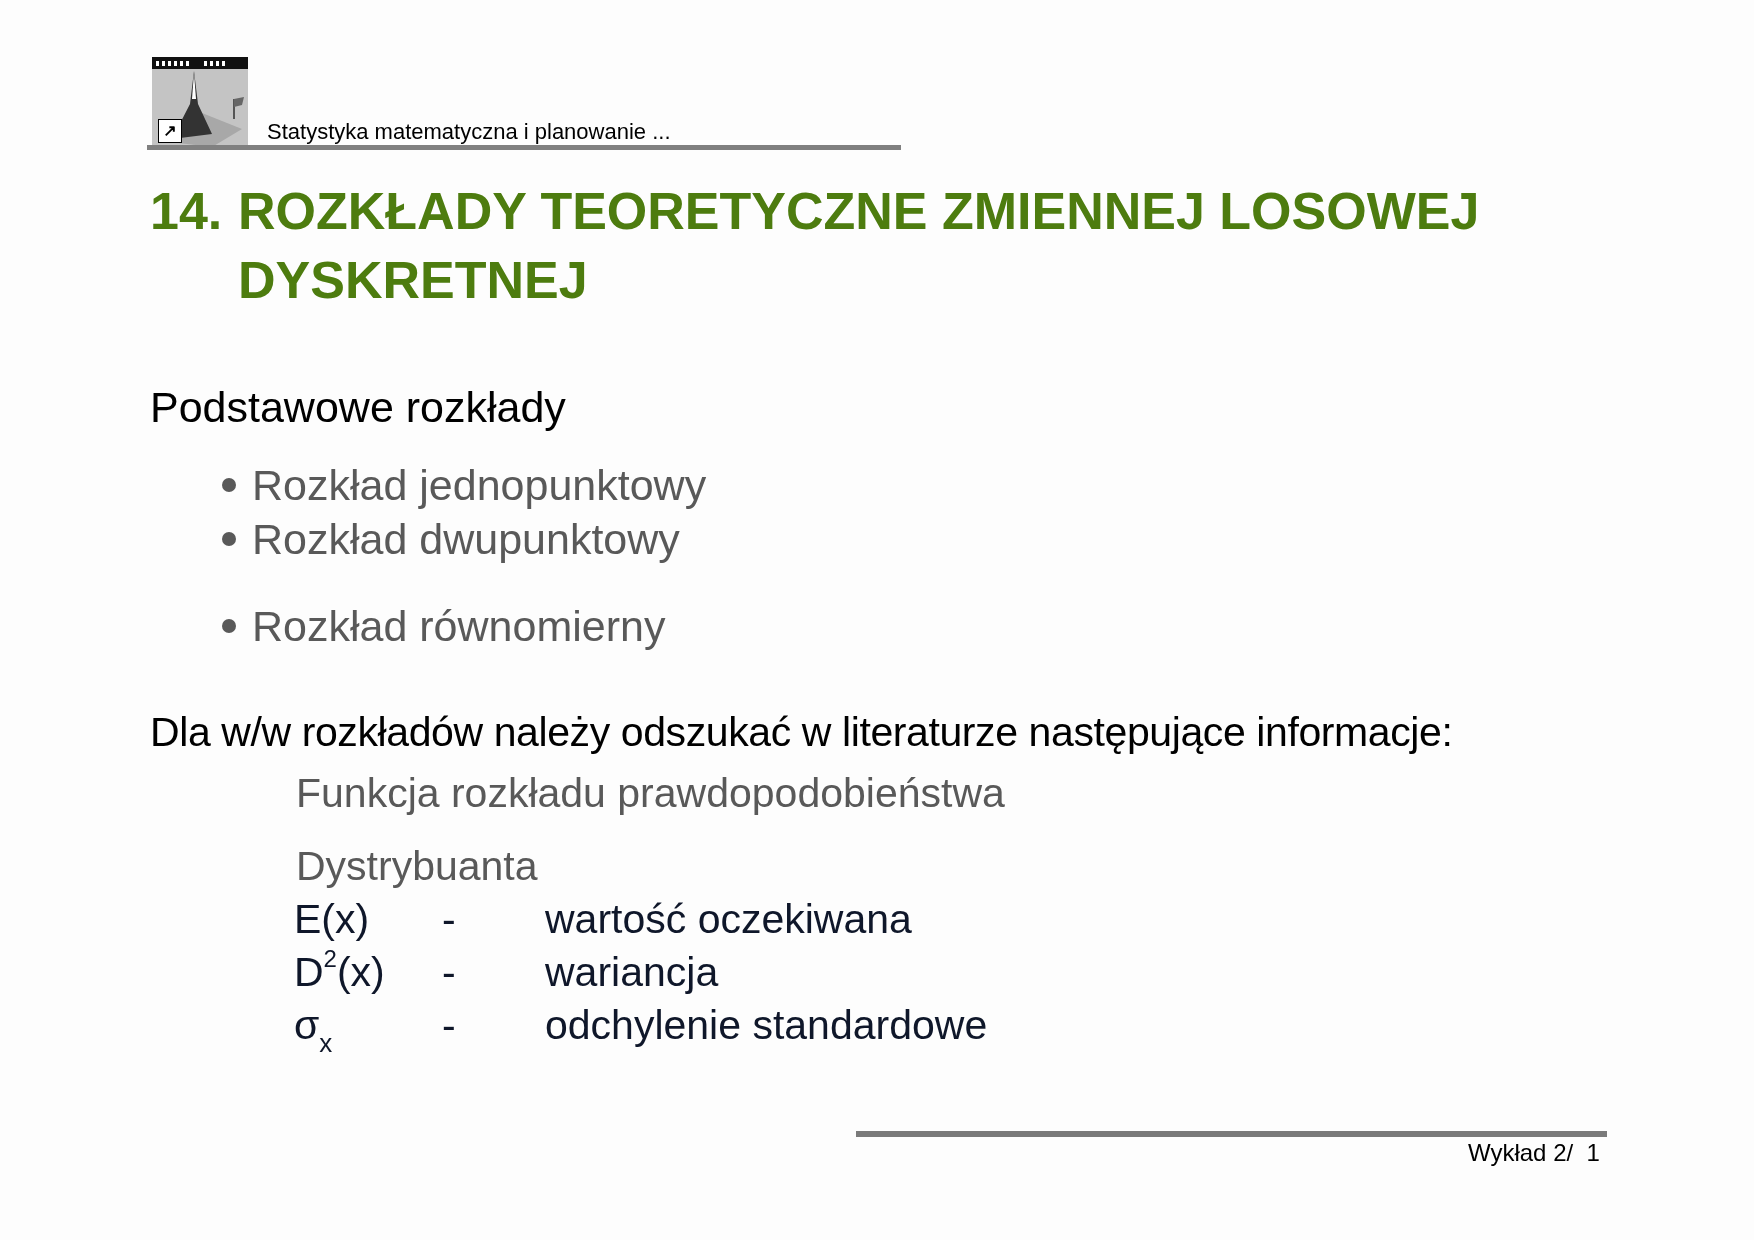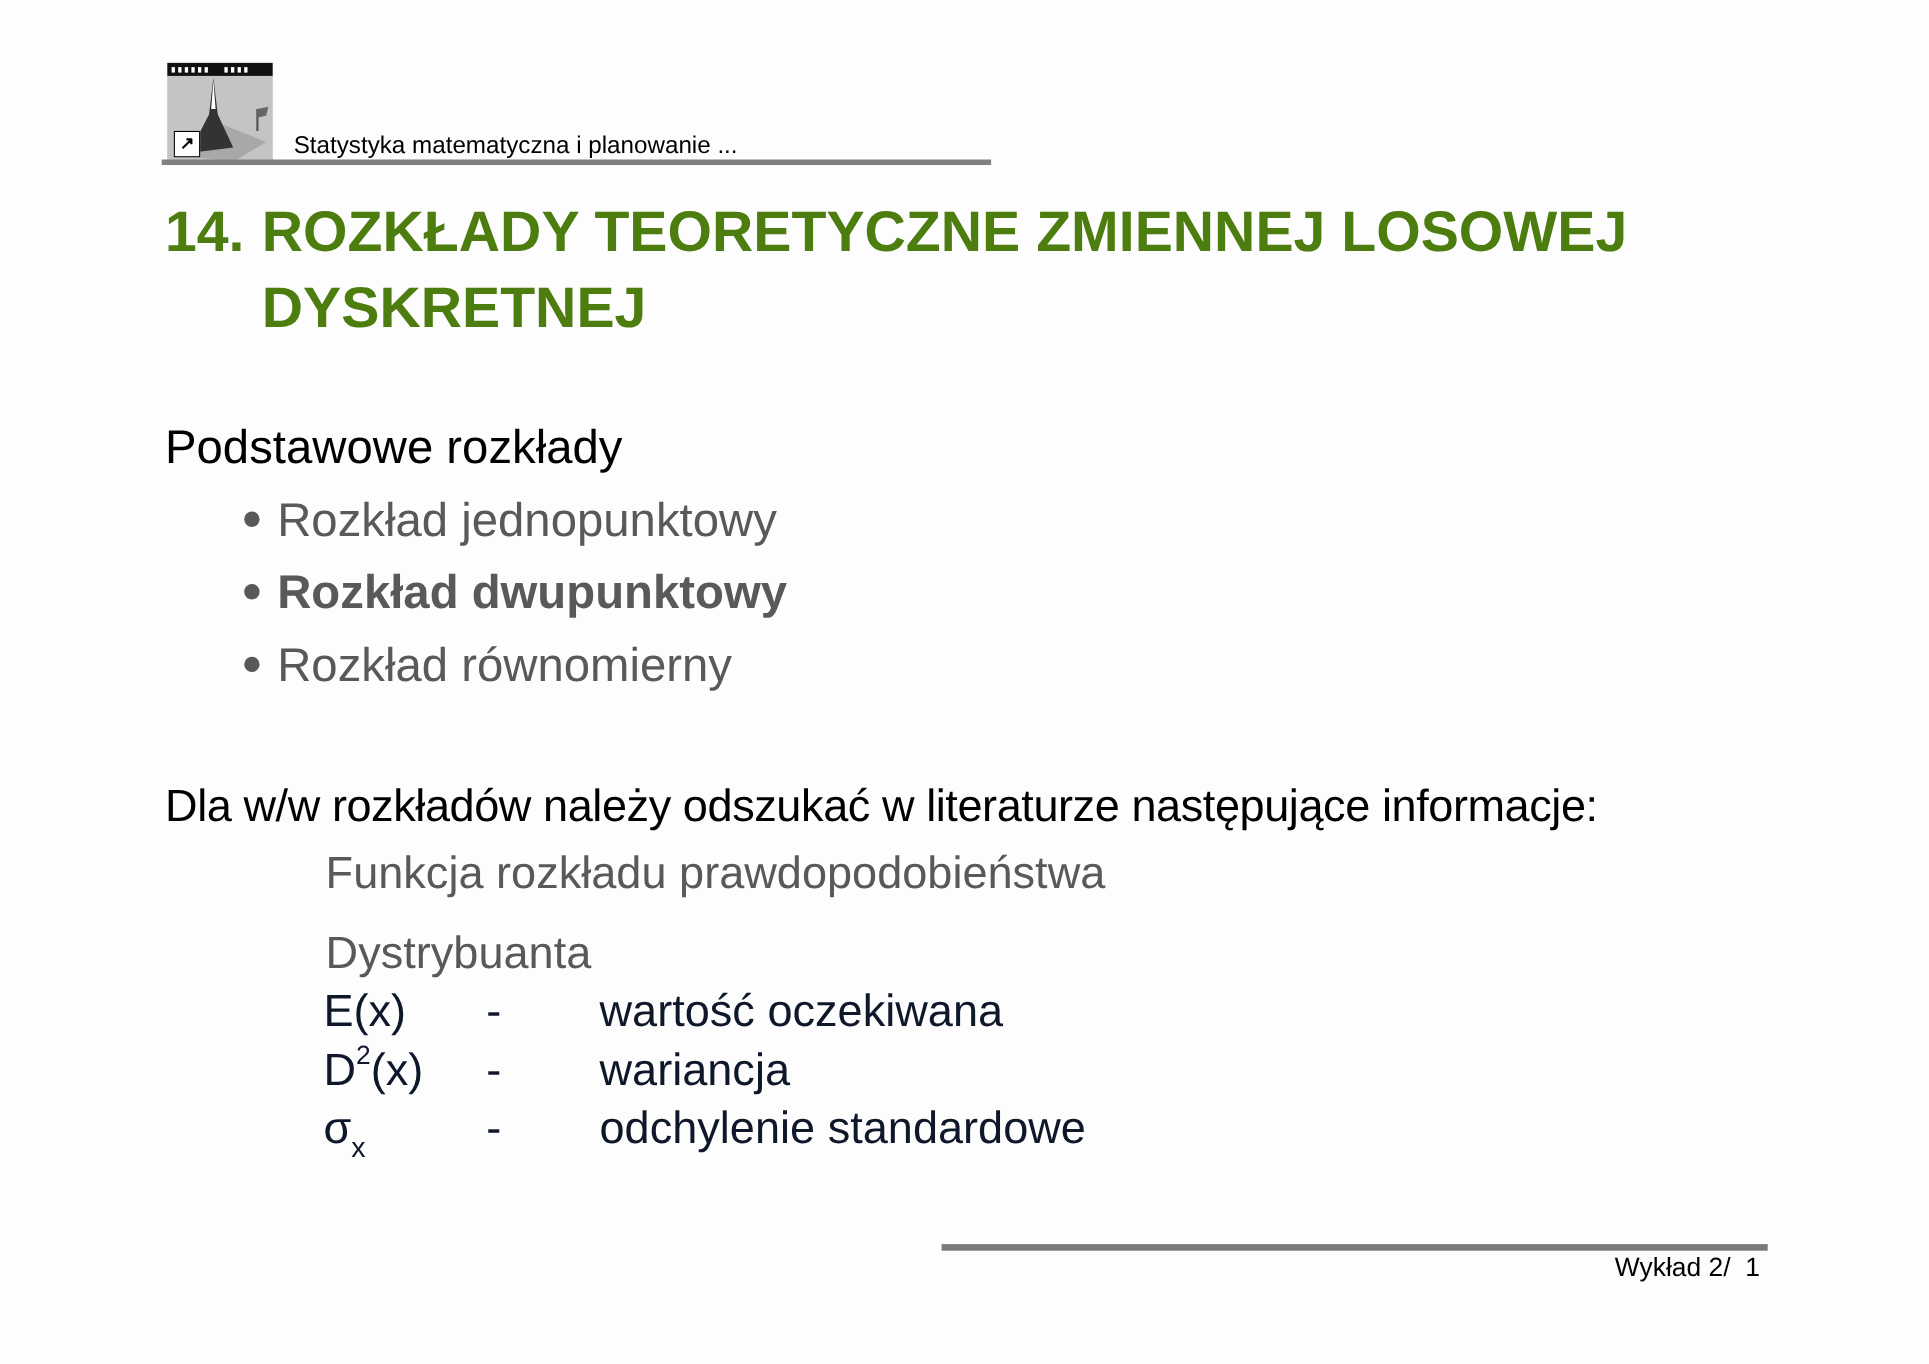--- a/index.html
+++ b/index.html
@@ -12,21 +12,21 @@
   .logo .shortcut { position:absolute; left:6px; bottom:4px; width:22px; height:22px; background:#fff; border:1px solid #000; font-size:16px; line-height:22px; text-align:center; font-weight:bold; }
   .header-text { left:267px; top:119px; font-size:22px; color:#000; line-height:26px; }
   .header-rule { left:147px; top:145px; width:754px; height:5px; background:#808080; }
   .title { color:#4d7c0f; font-weight:bold; font-size:52px; line-height:62px; }
   .t-num { left:150px; top:180px; }
   .t-l1 { left:238px; top:180px; }
   .t-l2 { left:238px; top:249px; }
   .h2 { left:150px; top:381px; font-size:43px; color:#000; line-height:52px; }
   .bullet { left:222px; font-size:43px; color:#595959; line-height:52px; }
   .bullet .dot { display:inline-block; width:14px; height:14px; border-radius:50%; background:#595959; vertical-align:middle; margin-right:16px; position:relative; top:-4px; }
-  .b1 { top:447px; } .b2 { top:513px;font-weight:bold; } .b3 { top:579px;text-align:right; }
+  .b1 { top:459px; } .b2 { top:513px; } .b3 { top:600px;text-align:right; }
   .intro { left:150px; top:706px; font-size:41px; color:#000; line-height:52px; letter-spacing:-0.4px; }
   .info { left:296px; font-size:41px; color:#595959; line-height:52px; }
   .i1 { top:767px; } .i2 { top:830px;margin-top:10px; }
   .row { font-size:41px; color:#0f172a; line-height:52px; }
   .sym { left:294px; }
   .dash { left:442px; }
   .desc { left:497px;margin-left:48px; }
   .r1 { top:893px; } .r2 { top:946px; } .r3 { top:999px;text-align:right; }
   sup { font-size:24px; position:relative; top:-4px; vertical-align:super; line-height:0; }
   sub { font-size:26px; vertical-align:sub; line-height:0; position:relative; top:4px; }

